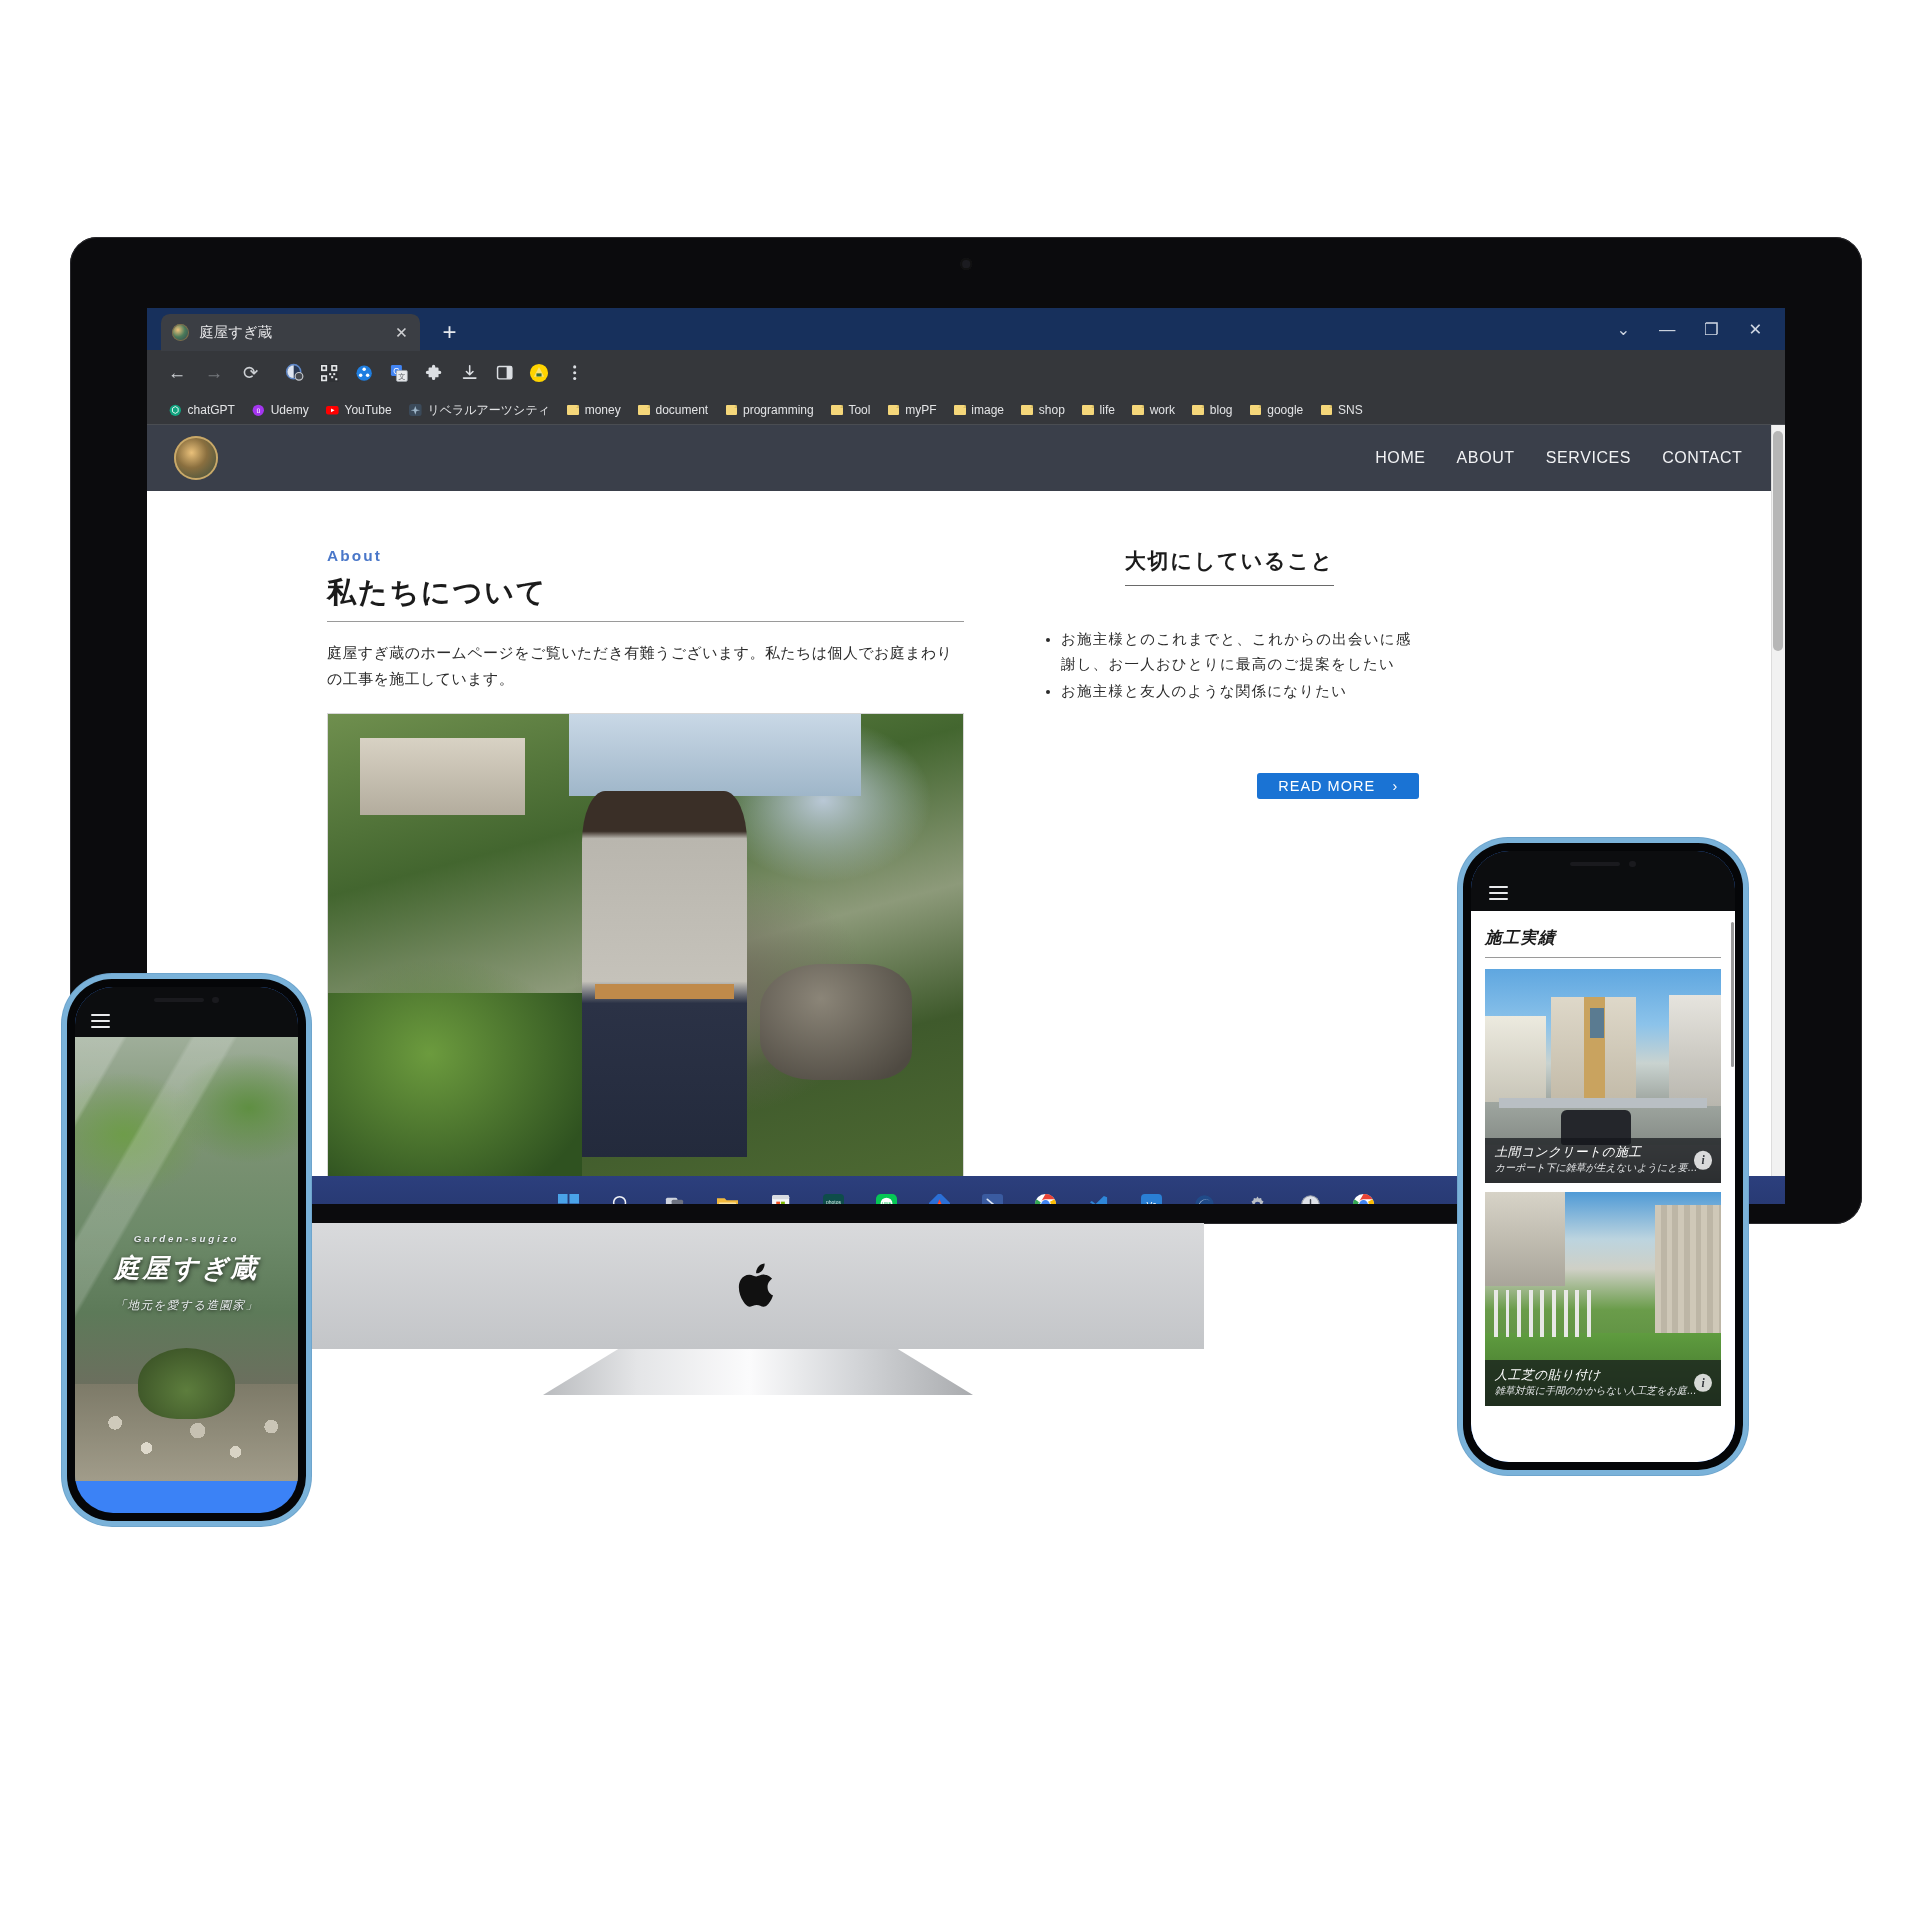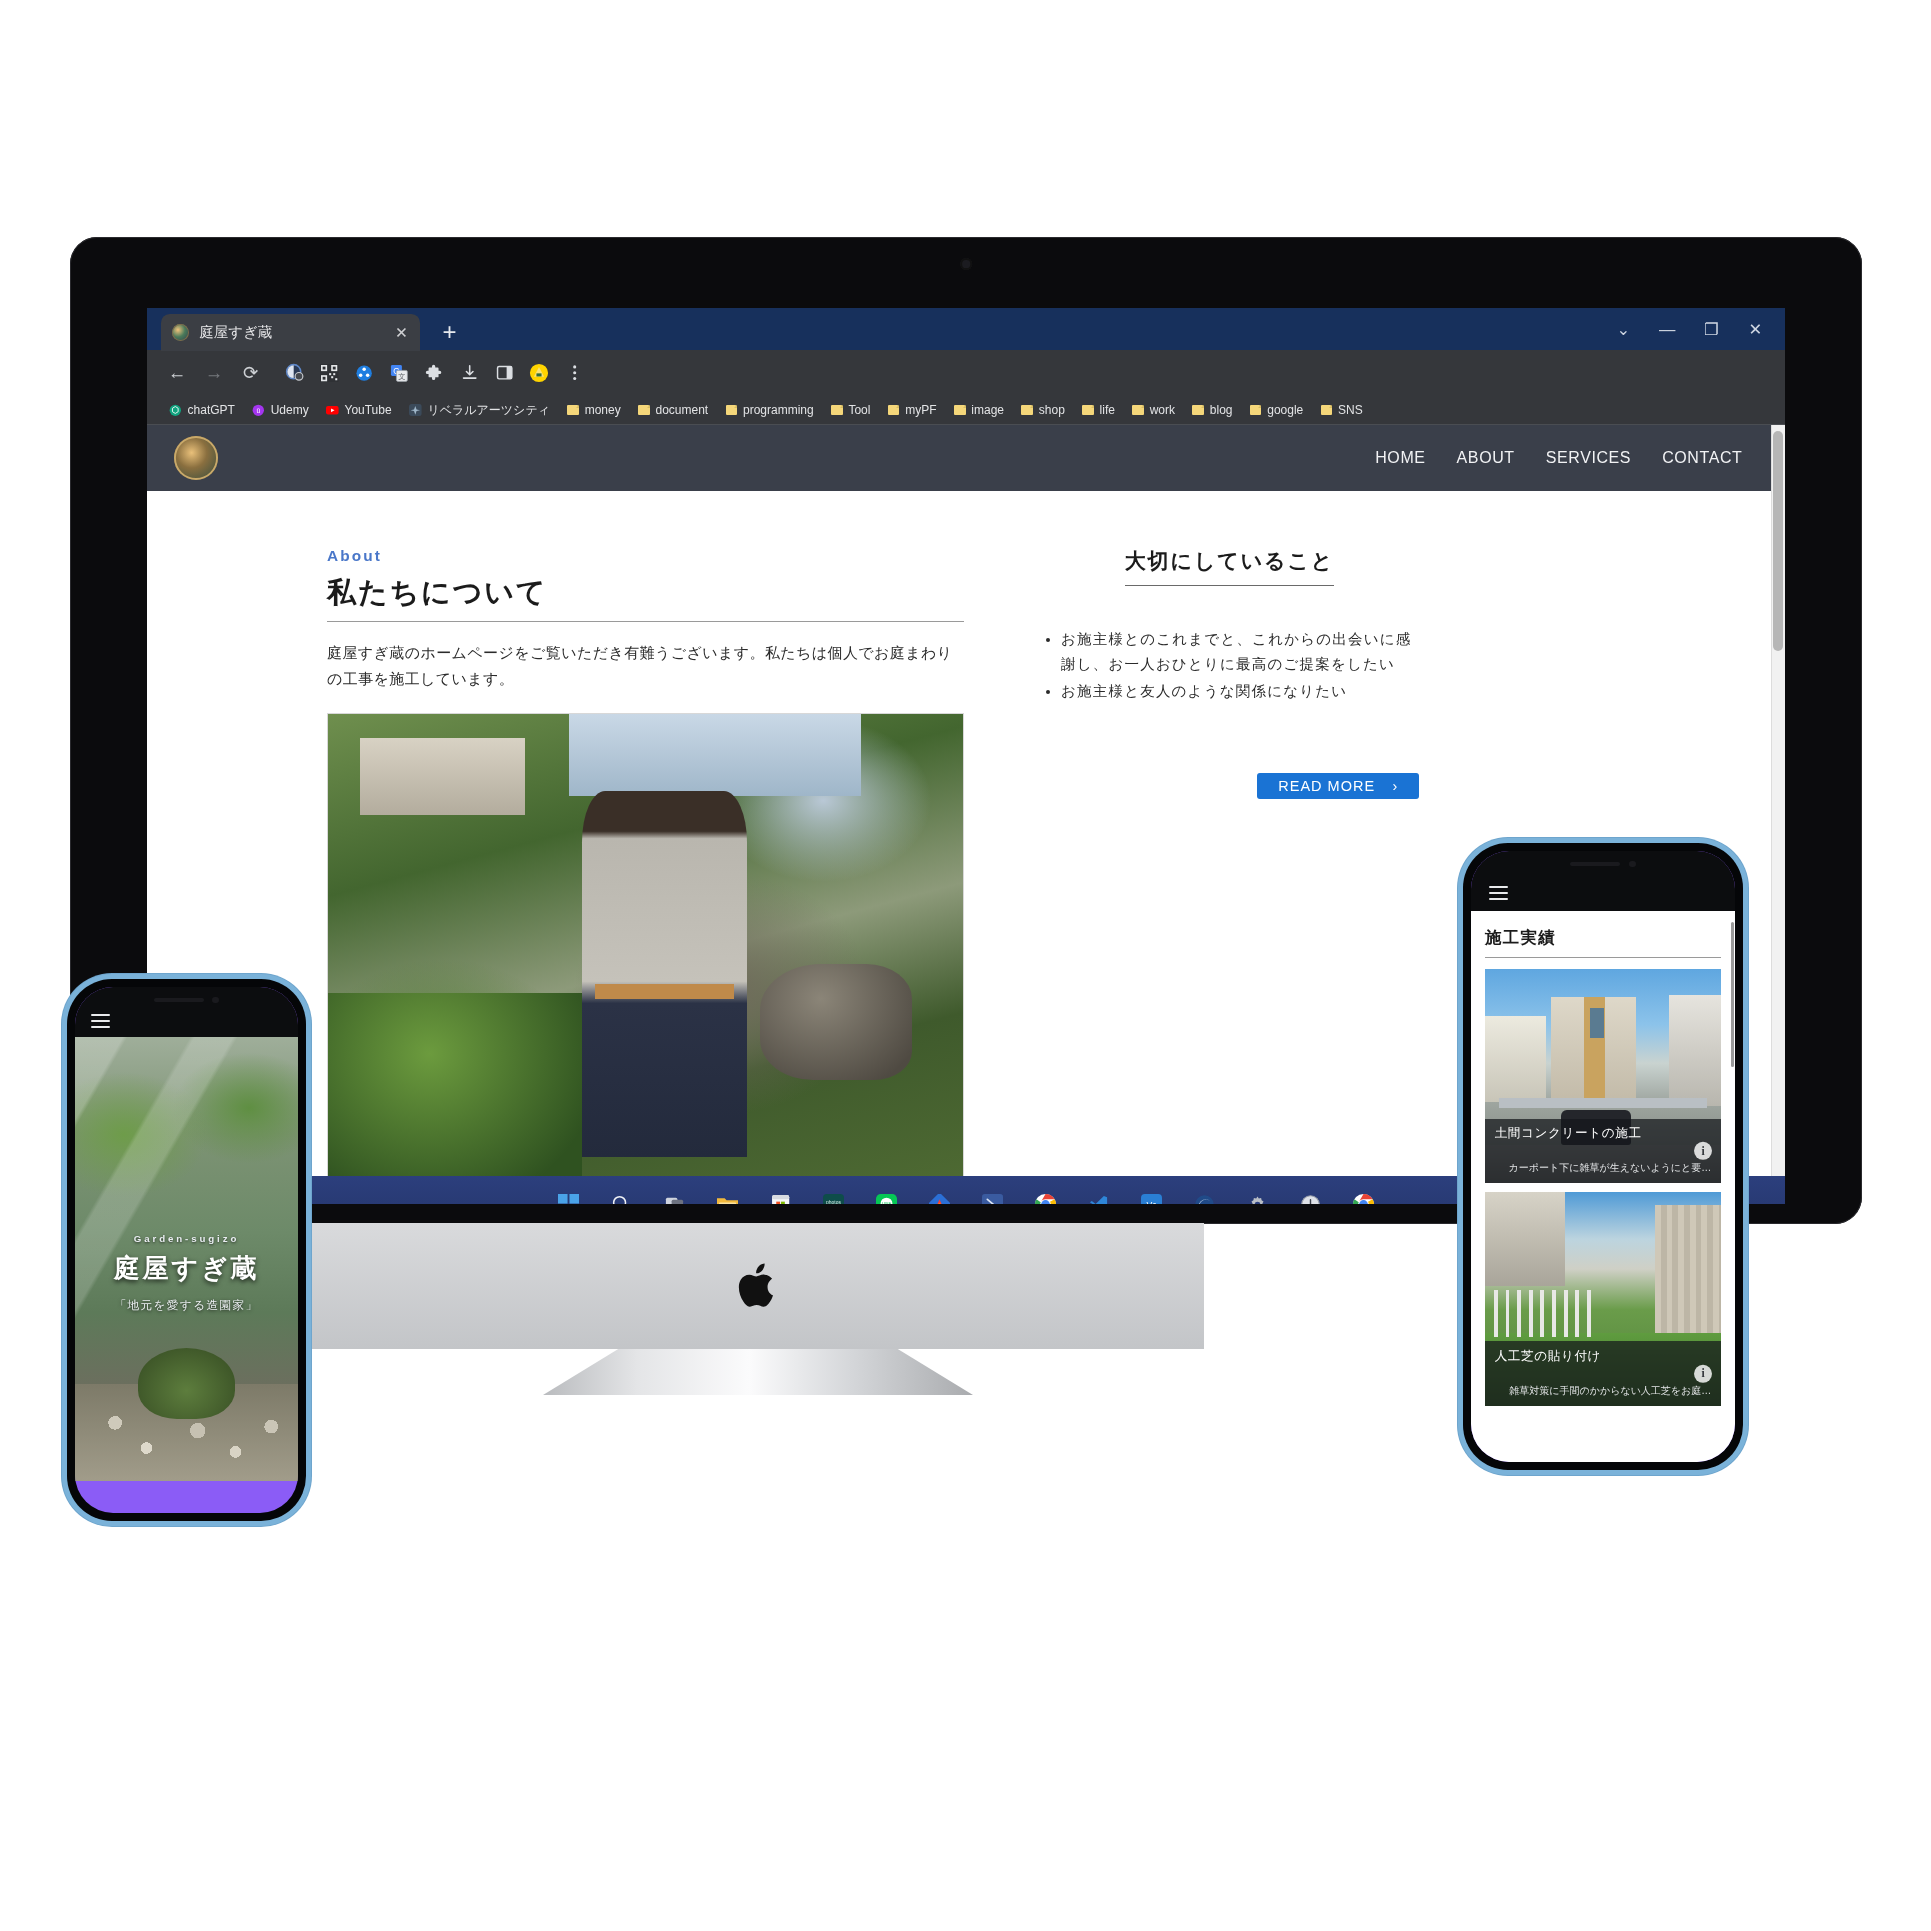--- a/index.html
+++ b/index.html
@@ -187,21 +187,21 @@
     position:absolute; left:543px; top:1165px; width:430px; height:232px;
   }
 
   
   .phone {
     position:absolute; border-radius:50px; background:#7ab2d9;
     padding:4.8px;
     box-shadow: 0 0 0 1px #6ea5cd;
   }
   .phone-inner { background:#050608; border-radius:45px; padding:8.7px; width:100%; height:100%; }
-  .phone-screen { background:#8b5cf6; border-radius:38px; overflow:hidden; width:100%; height:100%; position:relative; }
+  .phone-screen { background:#3b82f6; border-radius:38px; overflow:hidden; width:100%; height:100%; position:relative;font-style:italic; }
   .phone-notchbar { position:absolute; left:0; top:0; width:100%; height:25px; z-index:5; display:flex; align-items:center; justify-content:center;}
   .phone-speaker { width:50px;height:4.8px;border-radius:2.9px;background:#1a1a1e; }
   .phone-cam { width:6.8px;height:6.8px;border-radius:50%;background:#1a1a1e;margin-left:8.7px;}
 
   
   #phone-left { left:62px; top:974px; width:249px; height:552px; }
   .lp-top { background:#0c0d0f; height:50px; display:flex; align-items:flex-end; padding:0 0 9.7px 15.4px;}
   .hamburger { width:19.3px; height:13.5px; display:flex; flex-direction:column; justify-content:space-between; }
   .hamburger i { display:block; height:1.9px; background:#e9eaec; border-radius:1px; }
   .lp-hero {
@@ -257,21 +257,21 @@
   .card.c2 .bldg {position:absolute;left:0;top:0;width:34%;height:44%;background:linear-gradient(180deg,#d7d3c7,#a9a59a);}
   .card.c2 .wall {position:absolute;right:0;top:6%;width:28%;height:74%;background:repeating-linear-gradient(90deg,#cfc8b8 0 5.8px,#bdb6a6 5.8px 11.6px);}
   .card.c2 .fence {position:absolute;left:4%;top:46%;width:44%;height:22%;background:repeating-linear-gradient(90deg,#e8e8e6 0 3.9px,transparent 3.9px 11.6px);}
   .card.c2 .turf {position:absolute;left:0;bottom:0;width:100%;height:34%;background:linear-gradient(180deg,#5f9c3f,#3e6d2a);}
 
   .card-caption {
     position:absolute; left:0; right:0; bottom:0; background:rgba(20,22,26,.72);
     padding:6.8px 9.7px 7.7px 9.7px;
   }
   .card-title { color:#fff; font-size:12.6px; letter-spacing:0.6px; }
-  .card-sub { color:#e2e4e6; font-size:10px; margin-top:19px; white-space:nowrap; overflow:hidden; text-overflow:ellipsis;text-align:right; }
+  .card-sub { color:#e2e4e6; font-size:10px; margin-top:0; white-space:nowrap; overflow:hidden; text-overflow:ellipsis; }
   .info-badge {
     position:absolute; right:8.7px; top:50%; transform:translateY(-50%);
     width:18.3px;height:18.3px;border-radius:50%;background:rgba(255,255,255,.82);
     color:#33363b; font-size:11.6px; font-weight:bold; display:flex;align-items:center;justify-content:center;
     font-family:"Liberation Serif", serif;
   }
   .phone-scrollbar { position:absolute; right:1px; top:71px; width:2.9px; height:145px; background:#9a9a9a; border-radius:1.9px;}
 </style>
 </head>
 <body>

